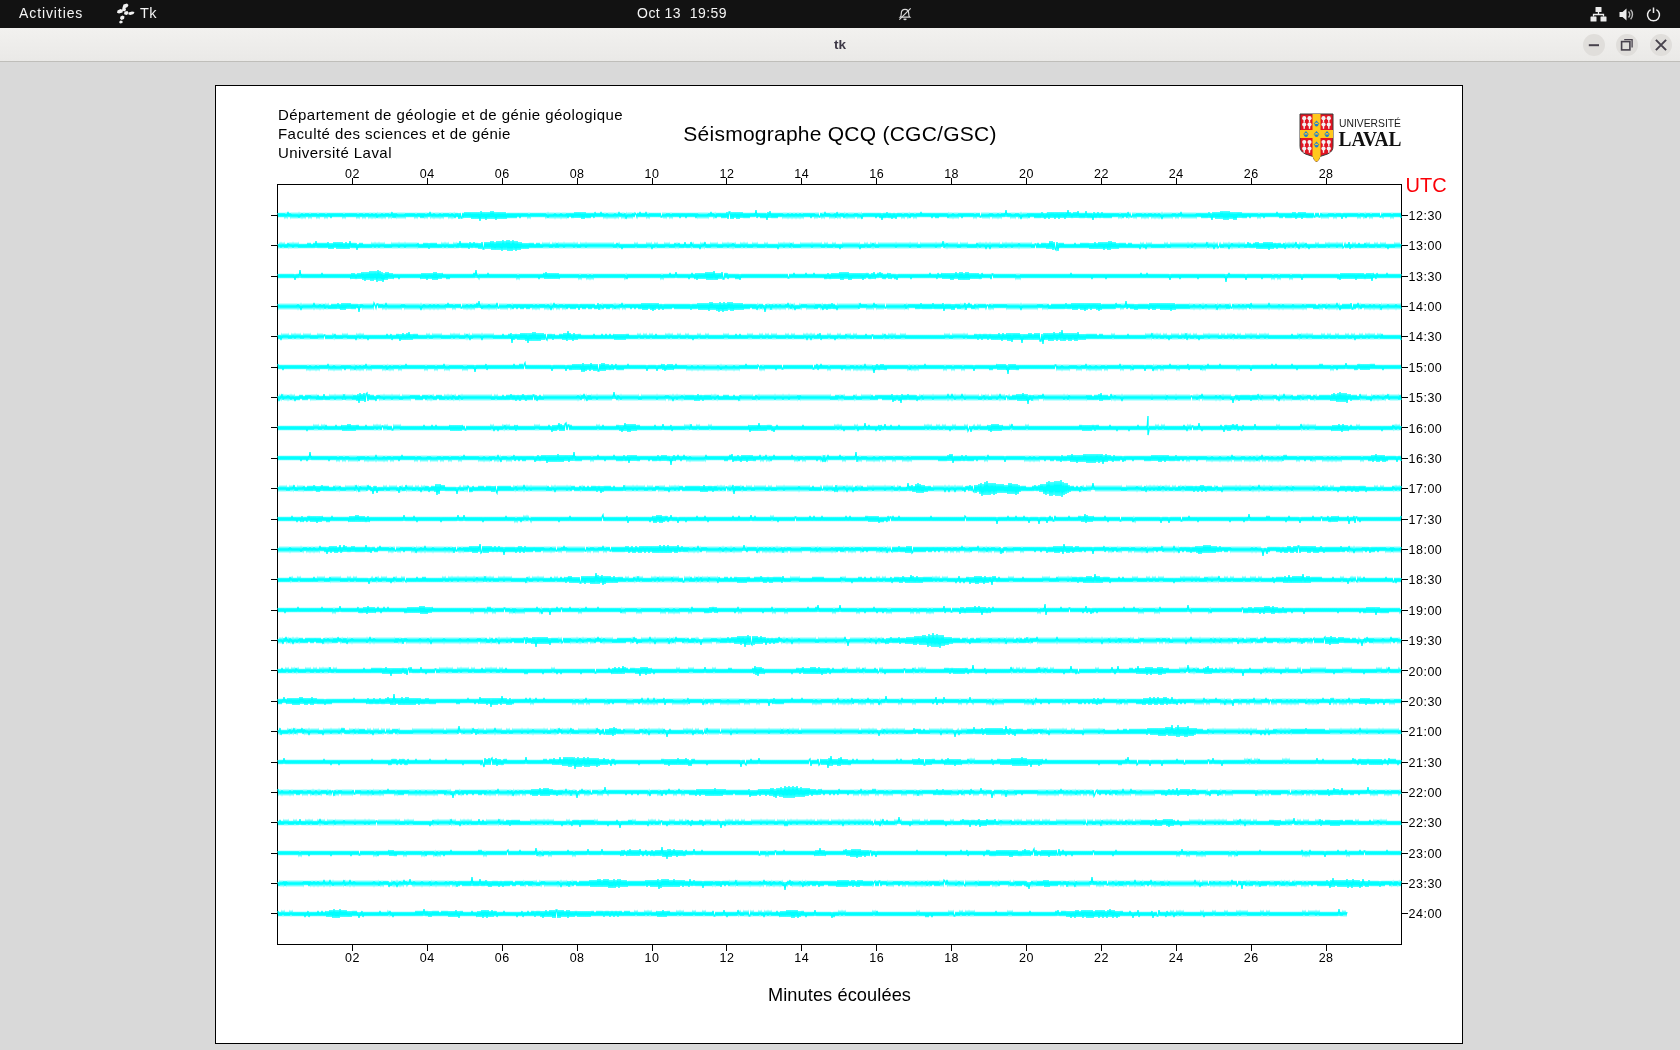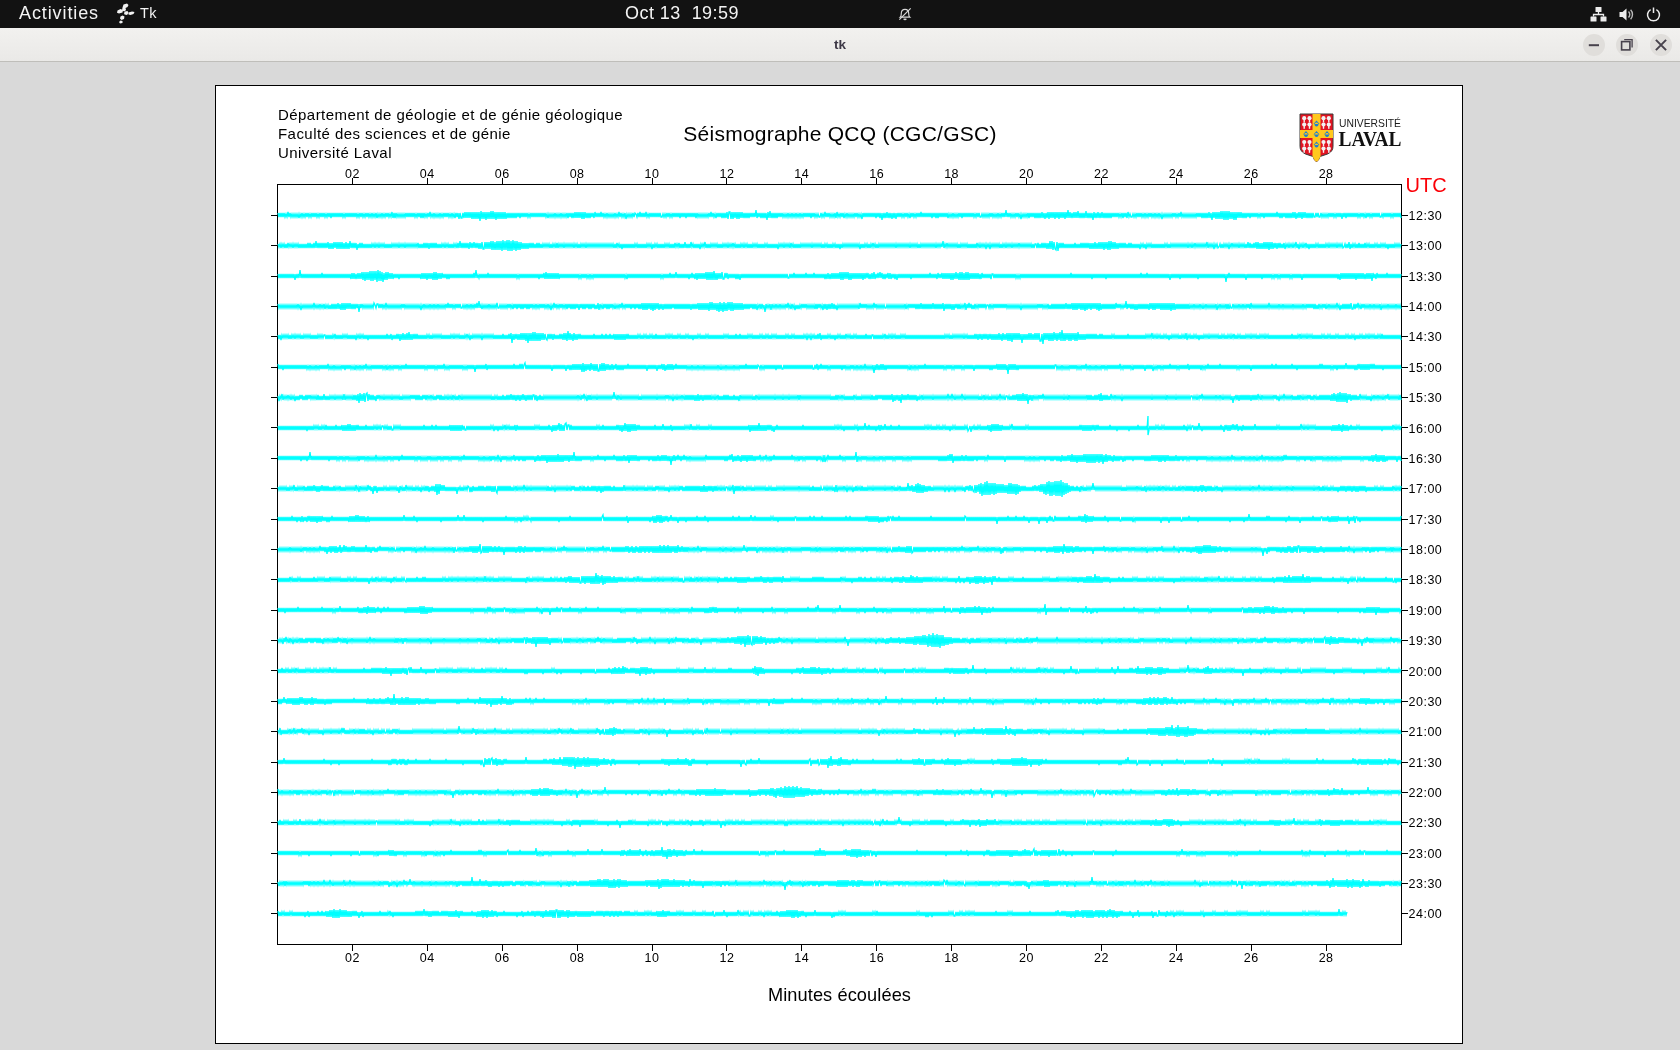--- a/index.html
+++ b/index.html
@@ -7,21 +7,21 @@
   #topbar{position:absolute;left:0;top:0;width:1680px;height:28px;background:#121212;color:#fff;}
   #titlebar{position:absolute;left:0;top:28px;width:1680px;height:33px;background:linear-gradient(#f2f1ef,#eae9e7);
     border-bottom:1px solid #bfbeba;}
   #titlebar .t{position:absolute;left:0;top:0;width:100%;text-align:center;line-height:33px;
     font-weight:700;font-size:13.5px;color:#3d3846;}
   .wbtn{position:absolute;top:34px;width:22px;height:22px;border-radius:50%;background:#e0dedb;}
   #content{position:absolute;left:0;top:62px;width:1680px;height:988px;background:#d9d9d9;}
   #canvas{position:absolute;left:215px;top:85px;width:1248px;height:959px;
     border:1px solid #000;box-sizing:border-box;background:#fff;}
   #plot{position:absolute;left:0;top:0;}
-  .tb{position:absolute;font-size:18px;color:#f4f4f4;line-height:27px;top:0;}
+  .tb{position:absolute;font-size:14px;color:#f4f4f4;line-height:27px;top:0;}
 </style>
 </head>
 <body>
 <div id="topbar">
   <div class="tb" style="left:19px;letter-spacing:0.9px;">Activities</div>
   <svg class="icon" style="position:absolute;left:116px;top:2px" width="20" height="22" viewBox="0 0 20 22">
     <g fill="#f2f2f2">
       <path d="M7.5 2.5 l3.5 -1 l1.5 1.5 l-1 2 l-2 1 l0.5 2 l-1.5 1.5 l-2.5 -1 l0.5 -3 Z"></path>
       <path d="M1.5 8.5 l3 -1.5 l2.5 1 l-0.5 2.5 l-3.5 1 l-2 -0.8 Z"></path>
       <path d="M9 9.5 l2.5 -0.5 l1 2 l-1.5 2 l-2.5 -0.5 l-0.5 -1.5 Z"></path>

